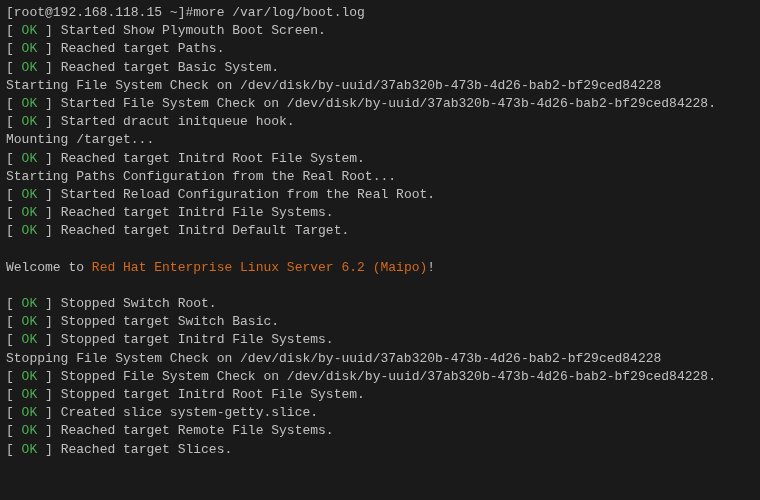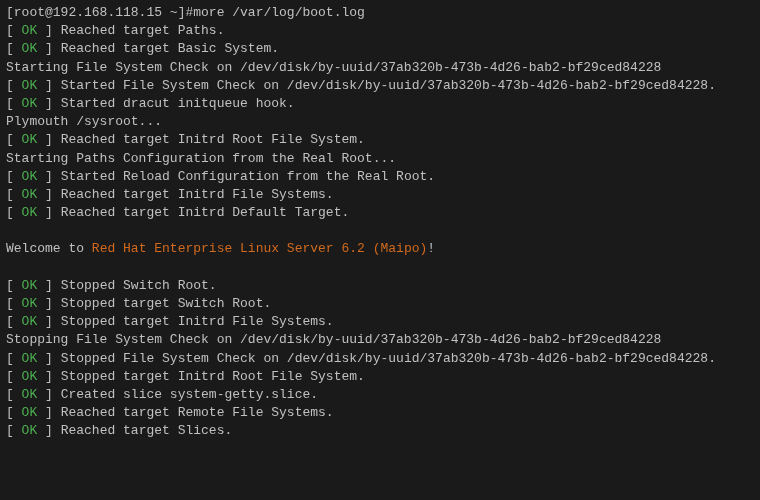--- a/index.html
+++ b/index.html
@@ -27,36 +27,37 @@
     .blank { height: 1.4em; }
   </style>
 </head>
 <body>
 
 <div class="line">
   <span class="prompt">[root@192.168.118.15 ~]#more /var/log/boot.log</span>
 </div>
 
 <div id="log-output">
+    <div class="line"><span class="bracket">[  </span><span class="ok">OK</span><span class="bracket">  ] </span><span class="msg">Started Show Plymouth Boot Screen.</span></div>
     <div class="line"><span class="bracket">[  </span><span class="ok">OK</span><span class="bracket">  ] </span><span class="msg">Reached target Paths.</span></div>
     <div class="line"><span class="bracket">[  </span><span class="ok">OK</span><span class="bracket">  ] </span><span class="msg">Reached target Basic System.</span></div>
     <div class="line"><span class="msg">         Starting File System Check on /dev/disk/by-uuid/37ab320b-473b-4d26-bab2-bf29ced84228</span></div>
     <div class="line"><span class="bracket">[  </span><span class="ok">OK</span><span class="bracket">  ] </span><span class="msg">Started File System Check on /dev/disk/by-uuid/37ab320b-473b-4d26-bab2-bf29ced84228.</span></div>
     <div class="line"><span class="bracket">[  </span><span class="ok">OK</span><span class="bracket">  ] </span><span class="msg">Started dracut initqueue hook.</span></div>
-    <div class="line"><span class="msg">         Plymouth /sysroot...</span></div>
+    <div class="line"><span class="msg">         Mounting /target...</span></div>
     <div class="line"><span class="bracket">[  </span><span class="ok">OK</span><span class="bracket">  ] </span><span class="msg">Reached target Initrd Root File System.</span></div>
     <div class="line"><span class="msg">         Starting Paths Configuration from the Real Root...</span></div>
     <div class="line"><span class="bracket">[  </span><span class="ok">OK</span><span class="bracket">  ] </span><span class="msg">Started Reload Configuration from the Real Root.</span></div>
     <div class="line"><span class="bracket">[  </span><span class="ok">OK</span><span class="bracket">  ] </span><span class="msg">Reached target Initrd File Systems.</span></div>
     <div class="line"><span class="bracket">[  </span><span class="ok">OK</span><span class="bracket">  ] </span><span class="msg">Reached target Initrd Default Target.</span></div>
     <div class="line blank">&nbsp;</div>
     <div class="line"><span class="welcome-prefix">Welcome to </span><span class="welcome-os">Red Hat Enterprise Linux Server 6.2 (Maipo)</span><span class="welcome-suffix">!</span></div>
     <div class="line blank">&nbsp;</div>
     <div class="line"><span class="bracket">[  </span><span class="ok">OK</span><span class="bracket">  ] </span><span class="msg">Stopped Switch Root.</span></div>
-    <div class="line"><span class="bracket">[  </span><span class="ok">OK</span><span class="bracket">  ] </span><span class="msg">Stopped target Switch Root.</span></div>
+    <div class="line"><span class="bracket">[  </span><span class="ok">OK</span><span class="bracket">  ] </span><span class="msg">Stopped target Switch Basic.</span></div>
     <div class="line"><span class="bracket">[  </span><span class="ok">OK</span><span class="bracket">  ] </span><span class="msg">Stopped target Initrd File Systems.</span></div>
     <div class="line"><span class="msg">         Stopping File System Check on /dev/disk/by-uuid/37ab320b-473b-4d26-bab2-bf29ced84228</span></div>
     <div class="line"><span class="bracket">[  </span><span class="ok">OK</span><span class="bracket">  ] </span><span class="msg">Stopped File System Check on /dev/disk/by-uuid/37ab320b-473b-4d26-bab2-bf29ced84228.</span></div>
     <div class="line"><span class="bracket">[  </span><span class="ok">OK</span><span class="bracket">  ] </span><span class="msg">Stopped target Initrd Root File System.</span></div>
     <div class="line"><span class="bracket">[  </span><span class="ok">OK</span><span class="bracket">  ] </span><span class="msg">Created slice system-getty.slice.</span></div>
     <div class="line"><span class="bracket">[  </span><span class="ok">OK</span><span class="bracket">  ] </span><span class="msg">Reached target Remote File Systems.</span></div>
     <div class="line"><span class="bracket">[  </span><span class="ok">OK</span><span class="bracket">  ] </span><span class="msg">Reached target Slices.</span></div>
   </div>
 
 </body></html>

